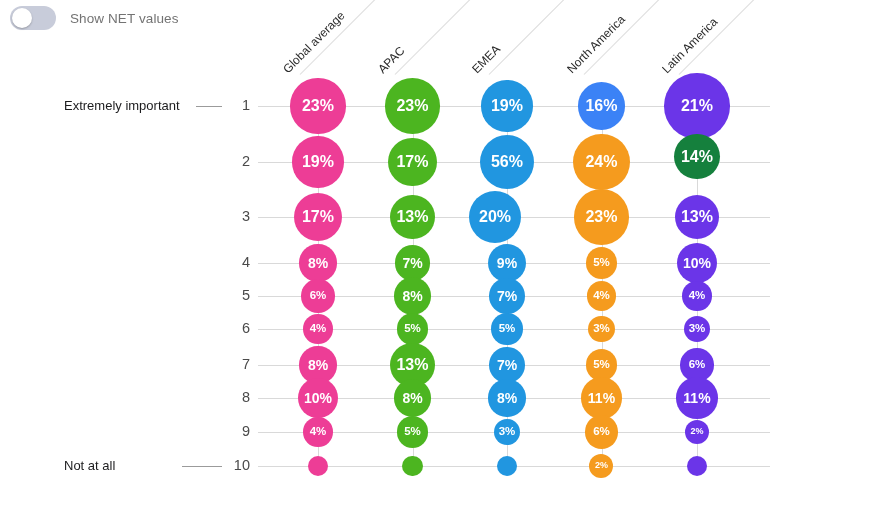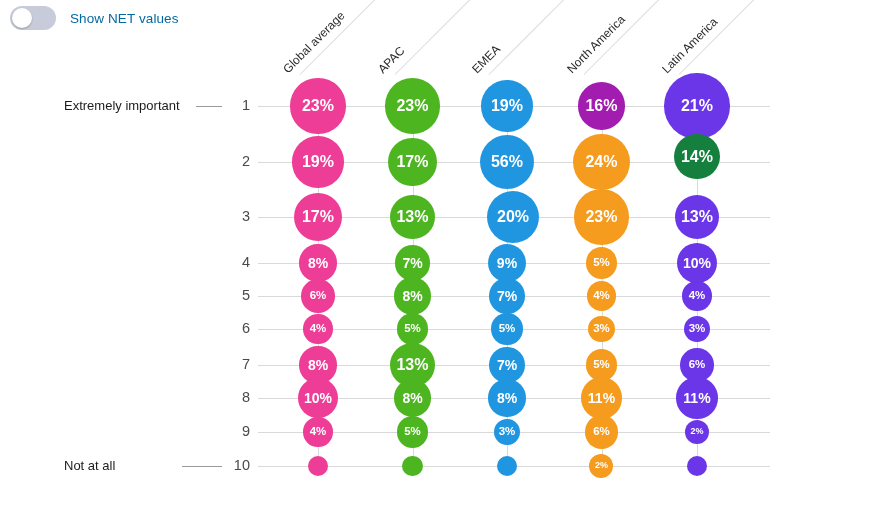--- a/index.html
+++ b/index.html
@@ -19,21 +19,21 @@
   .toggle-switch {
     width: 46px; height: 24px; border-radius: 12px;
     background: #c8ccda; position: relative; flex: none; cursor: pointer;
   }
   .toggle-knob {
     position: absolute; left: 2px; top: 2px;
     width: 20px; height: 20px; border-radius: 50%;
     background: #ffffff;
     box-shadow: 0 1px 2px rgba(0,0,0,.25);
   }
-  .toggle-label { font-size: 13.5px; color: #0369a1; letter-spacing: .1px; }
+  .toggle-label { font-size: 13.5px; color: #737373; letter-spacing: .1px; }
 
   
   .chart { position: absolute; left: 0; top: 0; width: 870px; height: 522px; }
 
   .gridline {
     position: absolute; height: 1px; background: #d9d9d9;
   }
   .stem { position: absolute; width: 1px; background: #d9d9d9; }
 
   .col-header {
@@ -135,29 +135,29 @@
       <div class="bubble" title="APAC — 3: 13%" style="left: 390.414px; top: 194.914px; width: 44.1711px; height: 44.1711px; background: rgb(76, 181, 32); font-size: 16px;">13%</div>
       <div class="bubble" title="APAC — 4: 7%" style="left: 394.83px; top: 245.33px; width: 35.3409px; height: 35.3409px; background: rgb(76, 181, 32); font-size: 14px;">7%</div>
       <div class="bubble" title="APAC — 5: 8%" style="left: 393.989px; top: 277.489px; width: 37.0215px; height: 37.0215px; background: rgb(76, 181, 32); font-size: 14px;">8%</div>
       <div class="bubble" title="APAC — 6: 5%" style="left: 396.714px; top: 313.214px; width: 31.5718px; height: 31.5718px; background: rgb(76, 181, 32); font-size: 11.5px;">5%</div>
       <div class="bubble" title="APAC — 7: 13%" style="left: 390.414px; top: 342.914px; width: 44.1711px; height: 44.1711px; background: rgb(76, 181, 32); font-size: 16px;">13%</div>
       <div class="bubble" title="APAC — 8: 8%" style="left: 393.989px; top: 379.489px; width: 37.0215px; height: 37.0215px; background: rgb(76, 181, 32); font-size: 14px;">8%</div>
       <div class="bubble" title="APAC — 9: 5%" style="left: 396.714px; top: 416.214px; width: 31.5718px; height: 31.5718px; background: rgb(76, 181, 32); font-size: 11.5px;">5%</div>
       <div class="bubble" title="APAC — 10" style="left: 402.4px; top: 455.9px; width: 20.2px; height: 20.2px; background: rgb(76, 181, 32); font-size: 9px;"></div>
       <div class="bubble" title="EMEA — 1: 19%" style="left: 481.449px; top: 80.4491px; width: 51.1019px; height: 51.1019px; background: rgb(33, 150, 224); font-size: 16px;">19%</div>
       <div class="bubble" title="EMEA — 2: 22%" style="left: 479.924px; top: 134.924px; width: 54.1518px; height: 54.1518px; background: rgb(33, 150, 224); font-size: 16px;">56%</div>
-      <div class="bubble" title="EMEA — 3: 20%" style="left: 487px; top: 190.928px; width: 52.1437px; height: 52.1437px; background: rgb(33, 150, 224); font-size: 16px;">20%</div>
+      <div class="bubble" title="EMEA — 3: 20%" style="left: 469px; top: 190.928px; width: 52.1437px; height: 52.1437px; background: rgb(33, 150, 224); font-size: 16px;">20%</div>
       <div class="bubble" title="EMEA — 4: 9%" style="left: 487.7px; top: 243.7px; width: 38.6px; height: 38.6px; background: rgb(33, 150, 224); font-size: 14px;">9%</div>
       <div class="bubble" title="EMEA — 5: 7%" style="left: 489.33px; top: 278.33px; width: 35.3409px; height: 35.3409px; background: rgb(33, 150, 224); font-size: 14px;">7%</div>
       <div class="bubble" title="EMEA — 6: 5%" style="left: 491.214px; top: 313.214px; width: 31.5718px; height: 31.5718px; background: rgb(33, 150, 224); font-size: 11.5px;">5%</div>
       <div class="bubble" title="EMEA — 7: 7%" style="left: 489.33px; top: 347.33px; width: 35.3409px; height: 35.3409px; background: rgb(33, 150, 224); font-size: 14px;">7%</div>
       <div class="bubble" title="EMEA — 8: 8%" style="left: 488.489px; top: 379.489px; width: 37.0215px; height: 37.0215px; background: rgb(33, 150, 224); font-size: 14px;">8%</div>
       <div class="bubble" title="EMEA — 9: 3%" style="left: 493.533px; top: 418.533px; width: 26.9349px; height: 26.9349px; background: rgb(33, 150, 224); font-size: 11.5px;">3%</div>
       <div class="bubble" title="EMEA — 10" style="left: 496.9px; top: 455.9px; width: 20.2px; height: 20.2px; background: rgb(33, 150, 224); font-size: 9px;"></div>
-      <div class="bubble" title="North America — 1: 16%" style="left: 577.6px; top: 82.1px; width: 47.8px; height: 47.8px; background: #a21caf; font-size: 16px;">16%</div>
+      <div class="bubble" title="North America — 1: 16%" style="left: 577.6px; top: 82.1px; width: 47.8px; height: 47.8px; background: #3b82f6; font-size: 16px;">16%</div>
       <div class="bubble" title="North America — 2: 24%" style="left: 573.465px; top: 133.965px; width: 56.0706px; height: 56.0706px; background: rgb(245, 155, 30); font-size: 16px;">24%</div>
       <div class="bubble" title="North America — 3: 23%" style="left: 573.939px; top: 189.439px; width: 55.1217px; height: 55.1217px; background: rgb(245, 155, 30); font-size: 16px;">23%</div>
       <div class="bubble" title="North America — 4: 5%" style="left: 585.714px; top: 247.214px; width: 31.5718px; height: 31.5718px; background: rgb(245, 155, 30); font-size: 11.5px;">5%</div>
       <div class="bubble" title="North America — 5: 4%" style="left: 586.8px; top: 281.3px; width: 29.4px; height: 29.4px; background: rgb(245, 155, 30); font-size: 11.5px;">4%</div>
       <div class="bubble" title="North America — 6: 3%" style="left: 588.033px; top: 315.533px; width: 26.9349px; height: 26.9349px; background: rgb(245, 155, 30); font-size: 11.5px;">3%</div>
       <div class="bubble" title="North America — 7: 5%" style="left: 585.714px; top: 349.214px; width: 31.5718px; height: 31.5718px; background: rgb(245, 155, 30); font-size: 11.5px;">5%</div>
       <div class="bubble" title="North America — 8: 11%" style="left: 580.744px; top: 377.244px; width: 41.5129px; height: 41.5129px; background: rgb(245, 155, 30); font-size: 14px;">11%</div>
       <div class="bubble" title="North America — 9: 6%" style="left: 584.732px; top: 415.232px; width: 33.5353px; height: 33.5353px; background: rgb(245, 155, 30); font-size: 11.5px;">6%</div>
       <div class="bubble" title="North America — 10: 2%" style="left: 589.495px; top: 453.995px; width: 24.0108px; height: 24.0108px; background: rgb(245, 155, 30); font-size: 9px;">2%</div>
       <div class="bubble" title="Latin America — 1: 35%" style="left: 664.286px; top: 73.286px; width: 65.4279px; height: 65.4279px; background: rgb(107, 53, 232); font-size: 16px;">21%</div>

